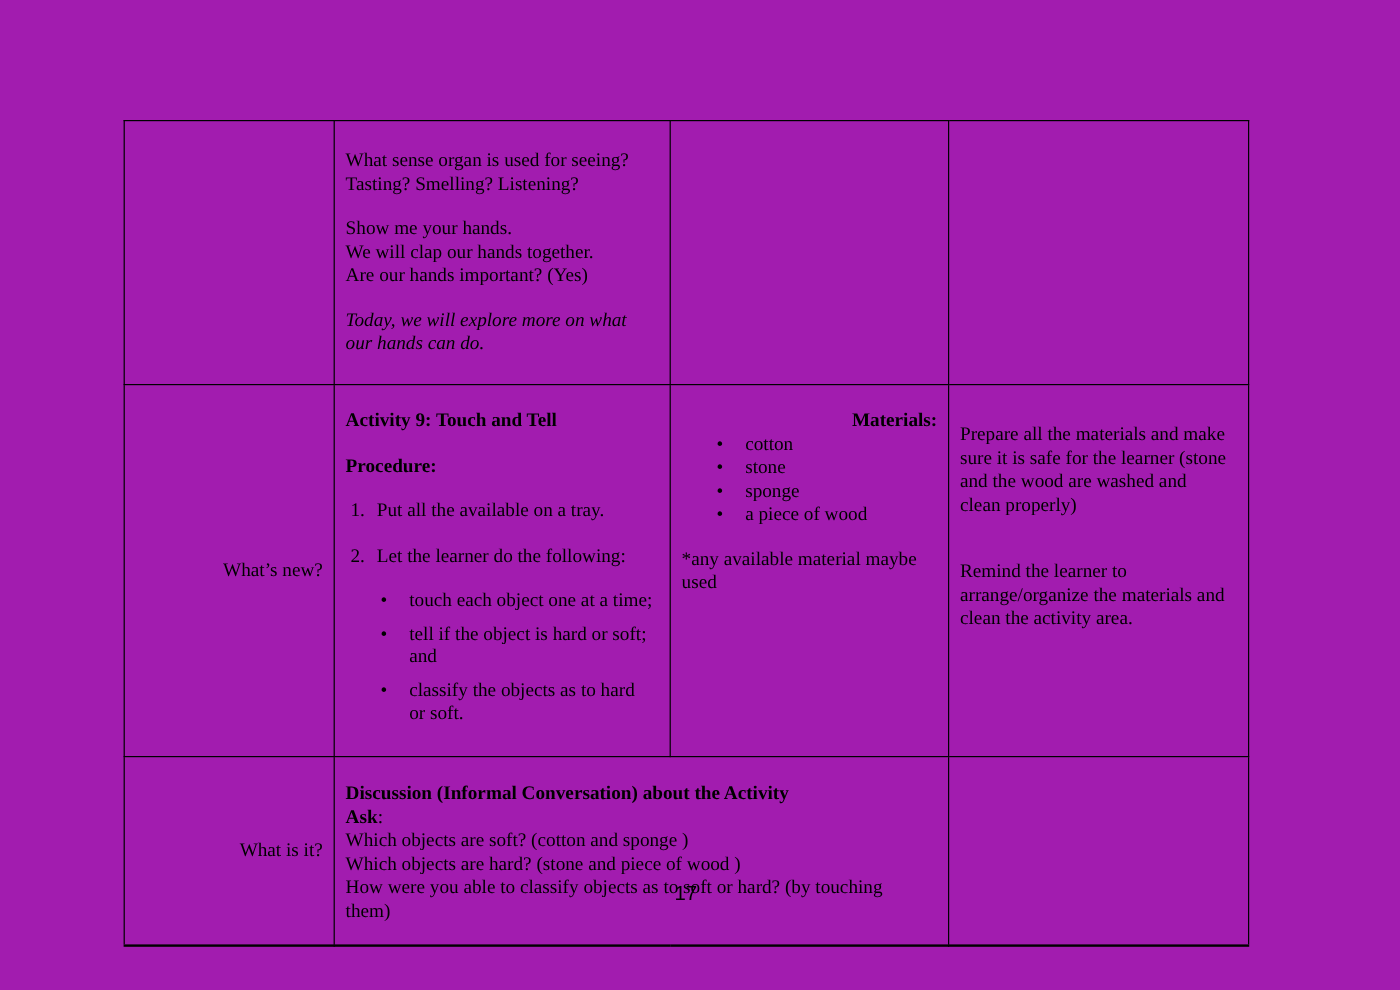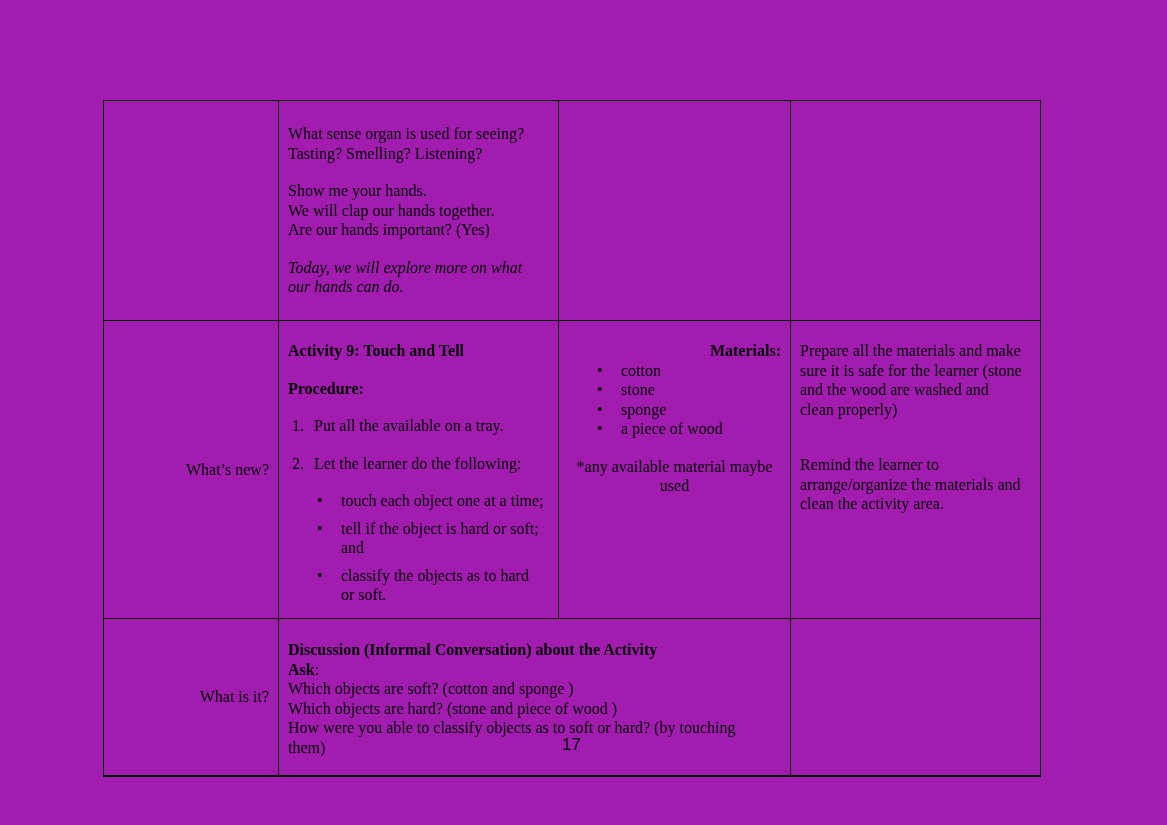--- a/index.html
+++ b/index.html
@@ -55,24 +55,24 @@
   .num-item .num { flex: 0 0 22px; padding-left: 4px; }
   .num-item:last-of-type { margin-bottom: 0; }
   .bullet-item { display: flex; margin: 8px 0 0 0; }
   .bullet-item .bm { flex: 0 0 24px; padding-left: 29px; box-sizing: content-box; }
   .bullet-item .bt { white-space: pre-line; }
 
   
   .materials-cell { padding-top: 20px; }
   .materials-cell .head { margin: 0; text-align: right; }
   .materials-cell .bullet-item { margin-top: 0; }
-  .materials-cell .note { margin: 18px 0 0 0; text-align: center; }
-
-  
-  .prep-cell { padding-top: 20px; }
+  .materials-cell .note { margin: 18px 0 0 0; }
+
+  
+  .prep-cell { padding-top: 32px; }
   .prep-cell p { margin: 0; }
   .prep-cell .prep2 { margin-top: 36px; }
 
   
   .discussion-cell { padding-top: 21px; }
   .discussion-cell div { margin: 0; }
 
   .page-number {
     position: absolute;
     left: 103px;

